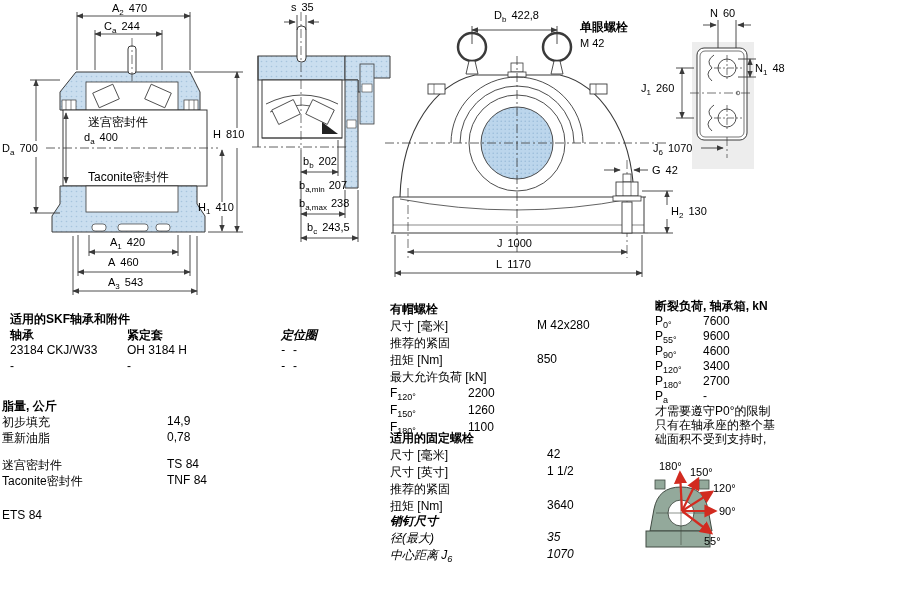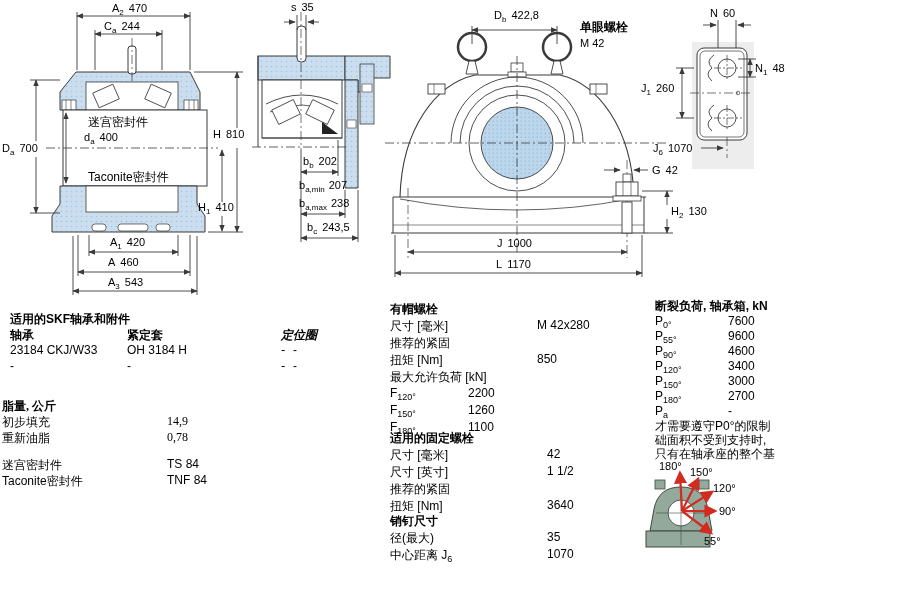--- a/index.html
+++ b/index.html
@@ -12,21 +12,21 @@
   .cjkb{font-size:12px;font-weight:bold;}
   .sec{position:absolute;white-space:nowrap;}
   .sec-title{font-weight:bold;height:16px;}
   .trow{position:relative;height:16px;}
   .trow17{position:relative;height:17px;}
   .trow15{position:relative;height:15px;}
   .v165{position:absolute;left:165px;top:0;}
   .v147{position:absolute;left:147px;top:0;}
   .v157{position:absolute;left:157px;top:0;}
   .v78{position:absolute;left:78px;top:0;}
-  .v55{position:absolute;left:73px;top:0;}
+  .v55{position:absolute;left:48px;top:0;}
   .c2{position:absolute;left:117px;top:0;}
   .c3{position:absolute;left:271px;top:0;font-style:italic;}
   .c4{position:absolute;left:283px;top:0;}
   sub{font-size:9px;line-height:0;}
   .note{height:14px;line-height:14px;}
 </style>
 </head>
 <body>
 
 <svg width="900" height="300" viewBox="0 0 900 300" style="position:absolute;left:0;top:0;">
@@ -267,21 +267,21 @@
     <span class="c4">-</span>
   </div>
   <div class="trow">
     <span>-</span>
     <span class="c2">-</span>
     <span class="c3">-</span>
     <span class="c4">-</span>
   </div>
 </div>
 
-<div class="sec" style="left:2px;top:398px;width:300px;font-family:Liberation Serif, serif;">
+<div class="sec" style="left:2px;top:398px;width:300px;">
   <div class="sec-title">脂量, 公斤</div>
   <div class="trow">
     <span>初步填充</span>
     <span class="v165">14,9</span>
   </div>
   <div class="trow">
     <span>重新油脂</span>
     <span class="v165">0,78</span>
   </div>
 </div>
@@ -291,20 +291,21 @@
     <span>迷宫密封件</span>
     <span class="v165">TS 84</span>
   </div>
   <div class="trow">
     <span>Taconite密封件</span>
     <span class="v165">TNF 84</span>
   </div>
 </div>
 
 <div class="sec" style="left:2px;top:508px;width:300px;">
+  <div class="trow">ETS 84</div>
 </div>
 
 <div class="sec" style="left:390px;top:301px;width:250px;">
   <div class="sec-title" style="height:17px">有帽螺栓</div>
   <div class="trow17">
     <span>尺寸 [毫米]</span>
     <span class="v147">M 42x280</span>
   </div>
   <div class="trow17">推荐的紧固</div>
   <div class="trow17">
@@ -336,21 +337,21 @@
     <span>尺寸 [英寸]</span>
     <span class="v157">1 1/2</span>
   </div>
   <div class="trow17">推荐的紧固</div>
   <div class="trow17">
     <span>扭矩 [Nm]</span>
     <span class="v157">3640</span>
   </div>
 </div>
 
-<div class="sec" style="left:390px;top:513px;width:250px;">
+<div class="sec" style="left:390px;top:513px;width:250px;font-style:italic;">
   <div class="sec-title" style="height:17px">销钉尺寸</div>
   <div class="trow17">
     <span>径(最大)</span>
     <span class="v157">35</span>
   </div>
   <div class="trow17">
     <span><span>中心距离 J</span><sub>6</sub></span>
     <span class="v157">1070</span>
   </div>
 </div>
@@ -367,34 +368,30 @@
   </div>
   <div class="trow15">
     <span><span>P</span><sub>90°</sub></span>
     <span class="v55">4600</span>
   </div>
   <div class="trow15">
     <span><span>P</span><sub>120°</sub></span>
     <span class="v55">3400</span>
   </div>
   <div class="trow15">
-    <span><span>P</span><sub>150°</sub></span>
-    <span class="v55">3000</span>
-  </div>
-  <div class="trow15">
     <span><span>P</span><sub>180°</sub></span>
     <span class="v55">2700</span>
   </div>
   <div class="trow15">
     <span><span>P</span><sub>a</sub></span>
     <span class="v55">-</span>
   </div>
   <div class="note">才需要遵守P0°的限制</div>
+  <div class="note">只有在轴承座的整个基</div>
   <div class="note">础面积不受到支持时,</div>
-  <div class="note">只有在轴承座的整个基</div>
 </div>
 
 <svg width="155" height="128" viewBox="640 450 155 128" style="position:absolute;left:640px;top:450px;">
   <defs>
     <marker id="mR2" viewBox="0 0 10 10" refX="8" refY="5" markerWidth="6" markerHeight="6" orient="auto-start-reverse">
       <path d="M0,0 L10,5 L0,10 z" fill="#d22b20"></path>
     </marker>
   </defs>
   <g>
     <rect x="655" y="480" width="10" height="9" fill="#93a99b" stroke="#404a42" stroke-width="0.8"></rect>

